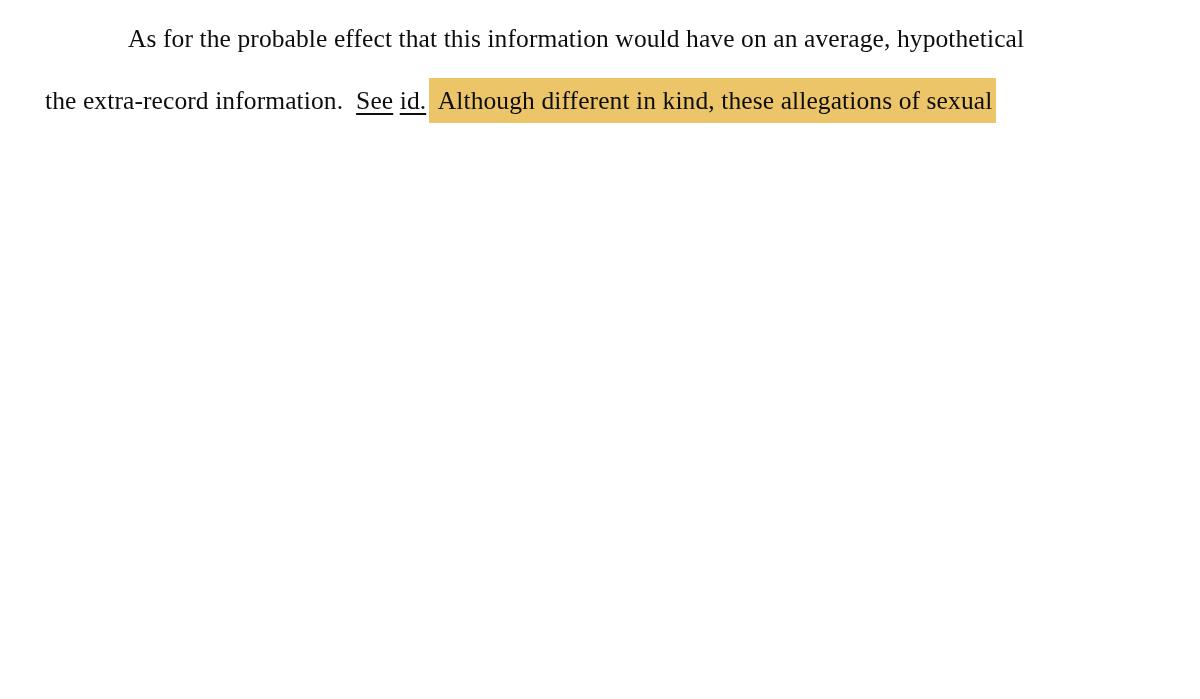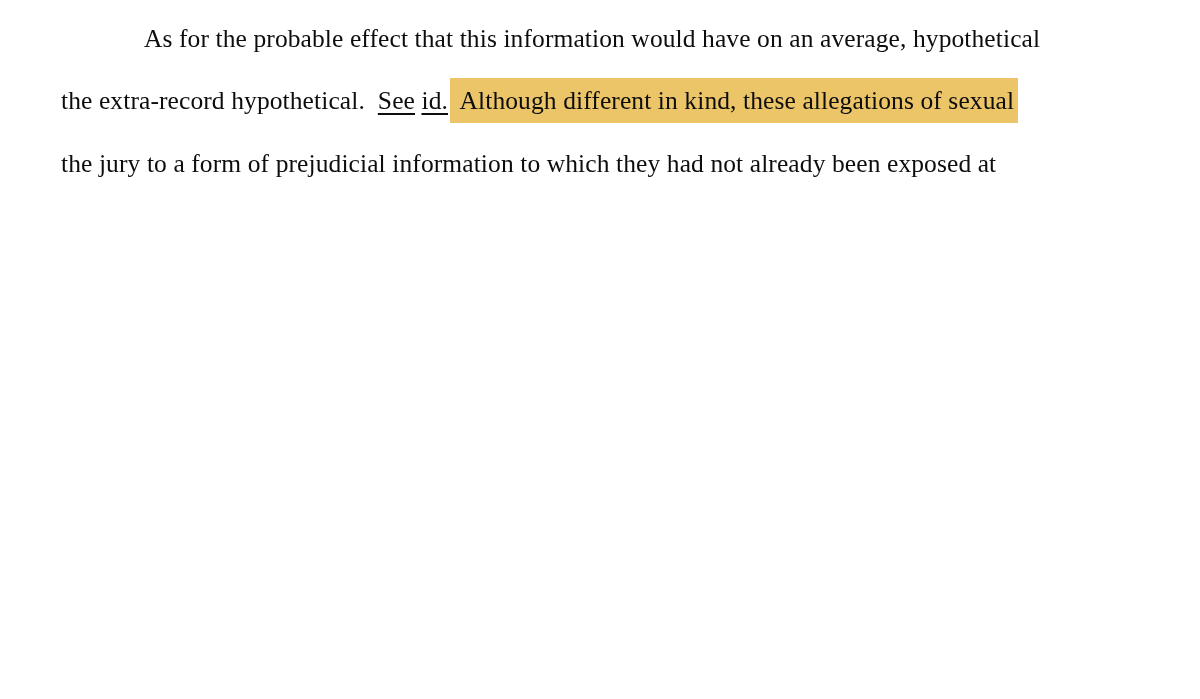--- a/index.html
+++ b/index.html
@@ -10,21 +10,21 @@
   .page {
     position: relative;
     width: 1200px;
     height: 699px;
     background: #ffffff;
     overflow: hidden;
     font-family: "Liberation Serif", "DejaVu Serif", serif;
     color: #0d0d0d;
   }
   .doc-body {
-    padding: 8px 55px 0 61px;
+    padding: 8px 55px 0 45px;
   }
   .doc-line {
     font-size: 25.5px;
     line-height: 62.3px;
     white-space: pre;           
     letter-spacing: 0.1px;
   }
   .doc-line.indent {
     padding-left: 83px;         
   }
@@ -40,16 +40,15 @@
     text-decoration-thickness: 2px;
     text-underline-offset: 4px;
   }
 </style>
 </head>
 <body>
 
 <div class="page" style="background: rgb(255, 255, 255); color: rgb(13, 13, 13);">
   <div class="doc-body">
       <div class="doc-line indent"><span>As for the probable effect that this information would have on an average, hypothetical</span></div>
-      <div class="doc-line"><span>the extra-record hypothetical.  </span><span class="underline">See</span><span> </span><span class="underline">id.</span><span> </span><mark class="hl"> Although different in kind, these allegations of sexual</mark></div>
-      <div class="doc-line"><span>the jury to a form of prejudicial information to which they had not already been exposed at</span></div>
+      <div class="doc-line"><span>the extra-record information.  </span><span class="underline">See</span><span> </span><span class="underline">id.</span><span> </span><mark class="hl"> Although different in kind, these allegations of sexual</mark></div>
     </div>
 </div>
 
 </body></html>

